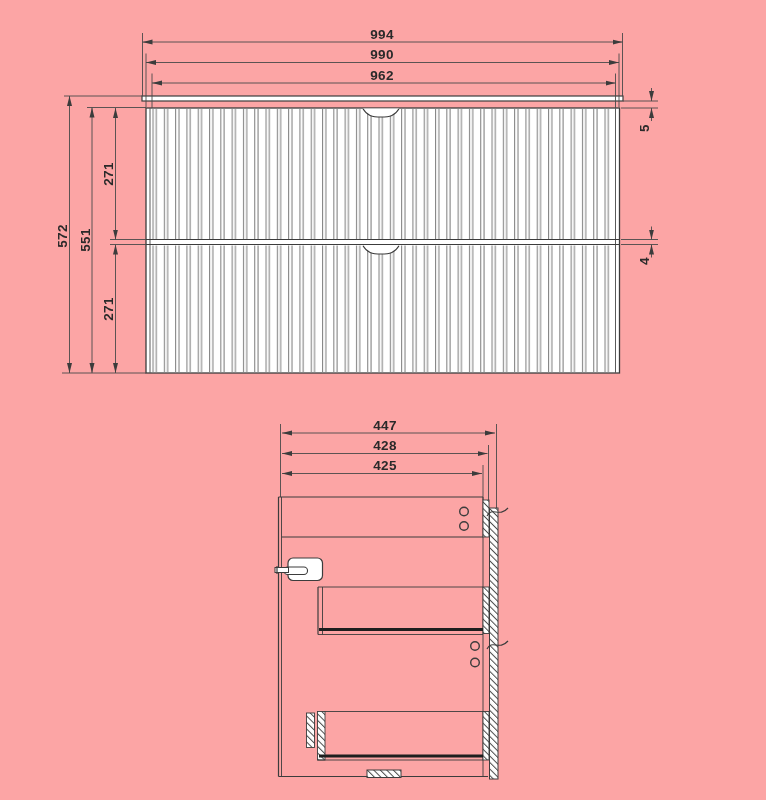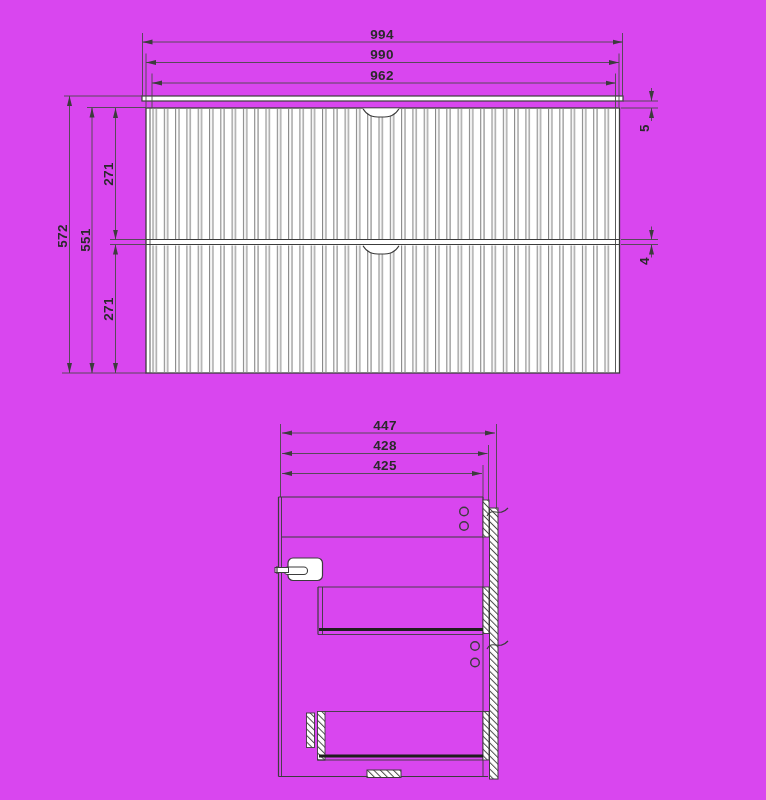--- a/index.html
+++ b/index.html
@@ -1,17 +1,17 @@
 <!DOCTYPE html>
 <html><head>
 <meta charset="utf-8">
 <style>
   html,body{margin:0;padding:0;background:#ffffff;}
   .canvas{
-    position:relative;width:766px;height:800px;background:#d946ef;
+    position:relative;width:766px;height:800px;background:#fca5a5;
     font-family:"Liberation Sans",sans-serif;overflow:hidden;
   }
   .view{position:absolute;left:0;}
   .view-front{top:0;}
   .view-side{top:410px;}
   text.dim{
     font-family:"Liberation Sans","DejaVu Sans",sans-serif;
     font-size:13.5px;font-weight:700;fill:#2a2a2a;letter-spacing:0.3px;
   }
 </style>

